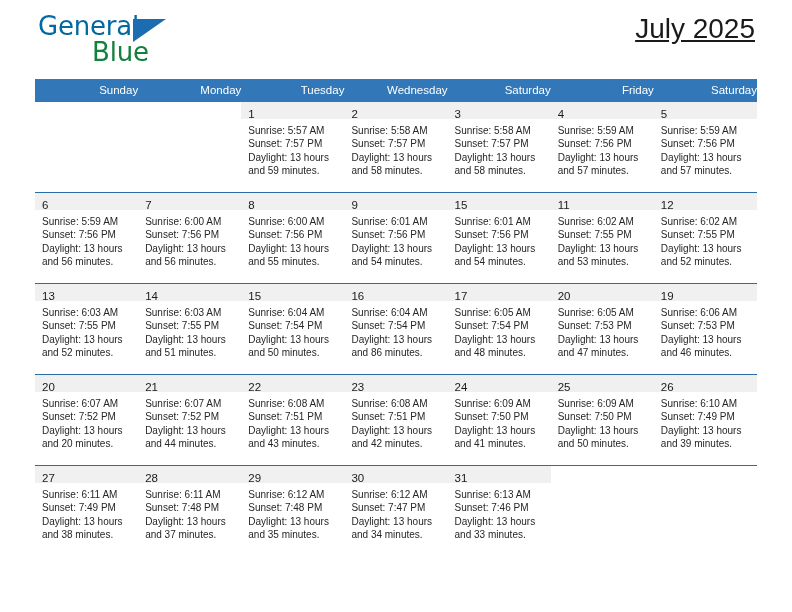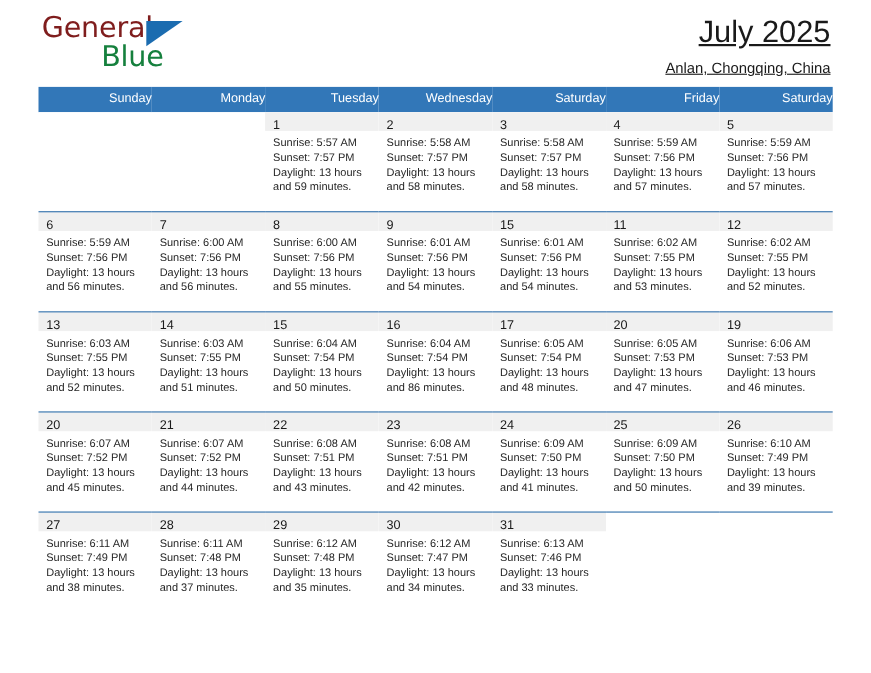--- a/index.html
+++ b/index.html
@@ -35,21 +35,21 @@
     top: 11px;
     width: 200px;
     height: 58px;
   }
   .logo-general {
     position: absolute;
     left: 0;
     top: 0;
     font-size: 26px;
     letter-spacing: -0.2px;
-    color: #7f1d1d;
+    color: #0369a1;
     font-family: "DejaVu Sans", sans-serif;
   }
   .logo-blue {
     position: absolute;
     left: 54px;
     top: 26px;
     font-size: 26px;
     letter-spacing: -0.2px;
     color: #15803d;
     font-family: "DejaVu Sans", sans-serif;
@@ -152,21 +152,20 @@
   <div class="masthead">
 
     <div class="logo">
       <span class="logo-general">General</span>
       <span class="logo-triangle"></span>
       <span class="logo-blue">Blue</span>
     </div>
 
     <div class="title-block">
       <div class="month-title">July 2025</div>
-      <div class="location">Anlan, Chongqing, China</div>
     </div>
 
   </div>
 
   <table class="calendar">
     <thead>
       <tr>
         <th>Sunday</th>
         <th>Monday</th>
         <th>Tuesday</th>
@@ -399,21 +398,21 @@
           </td>
         </tr>
         <tr class="week">
           <td>
             <div class="cell filled">
               <div class="daynum-band"><span class="daynum">20</span></div>
               <div class="details">
                 <div>Sunrise: 6:07 AM</div>
                 <div>Sunset: 7:52 PM</div>
                 <div>Daylight: 13 hours</div>
-                <div>and 45 minutes.</div>
+                <div>and 20 minutes.</div>
               </div>
             </div>
           </td>
           <td>
             <div class="cell filled">
               <div class="daynum-band"><span class="daynum">21</span></div>
               <div class="details">
                 <div>Sunrise: 6:07 AM</div>
                 <div>Sunset: 7:52 PM</div>
                 <div>Daylight: 13 hours</div>

